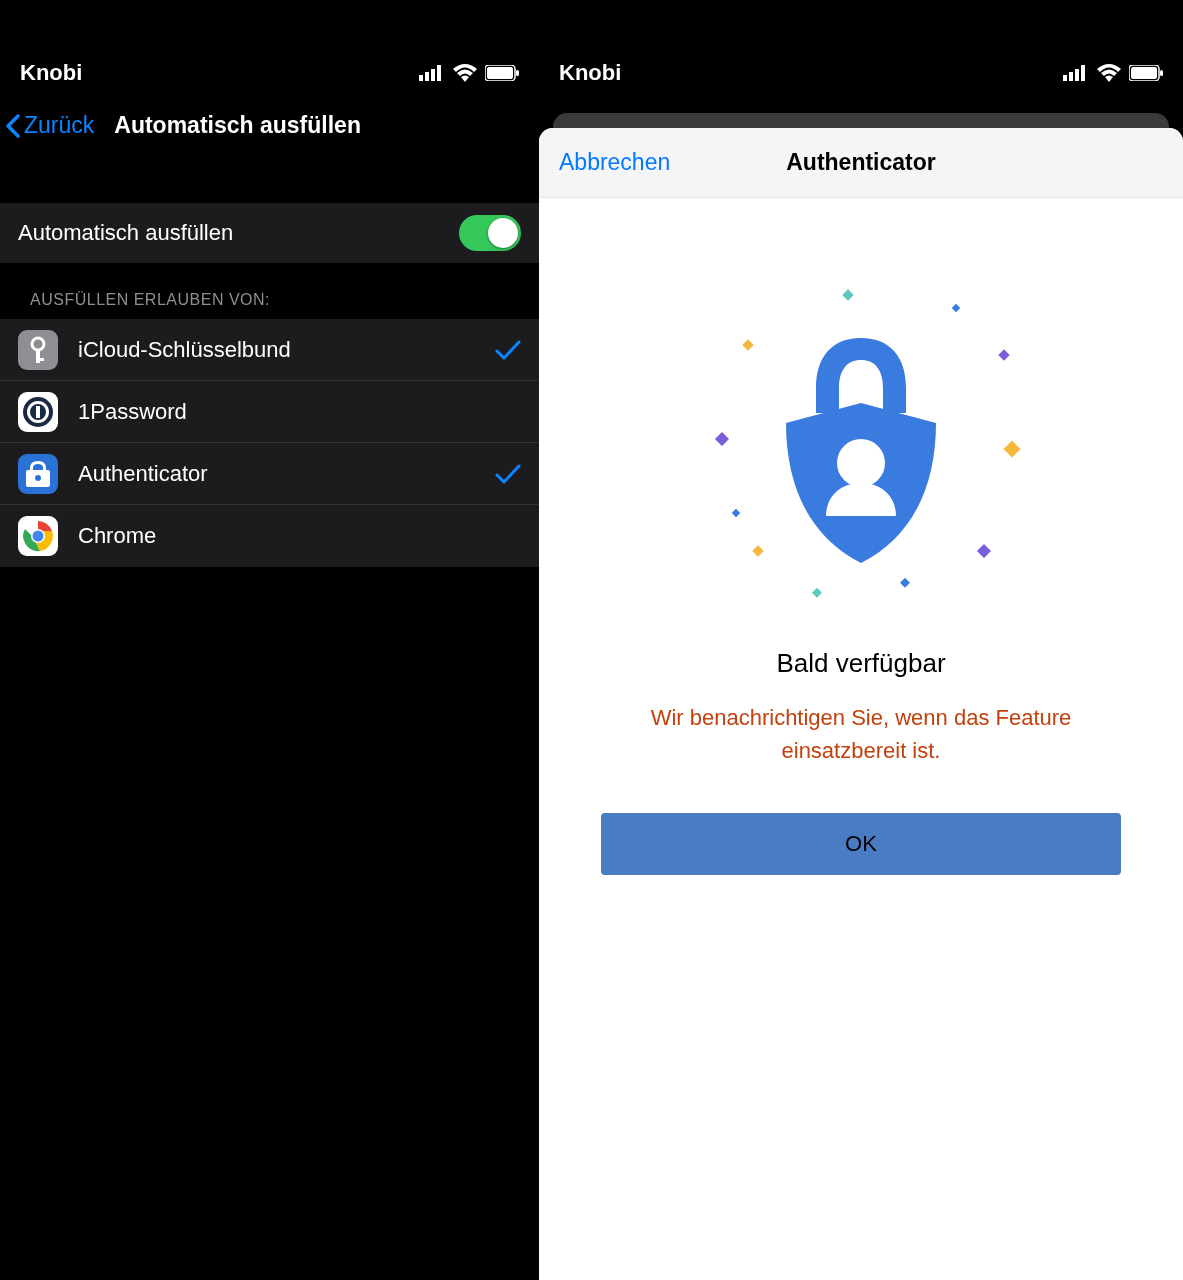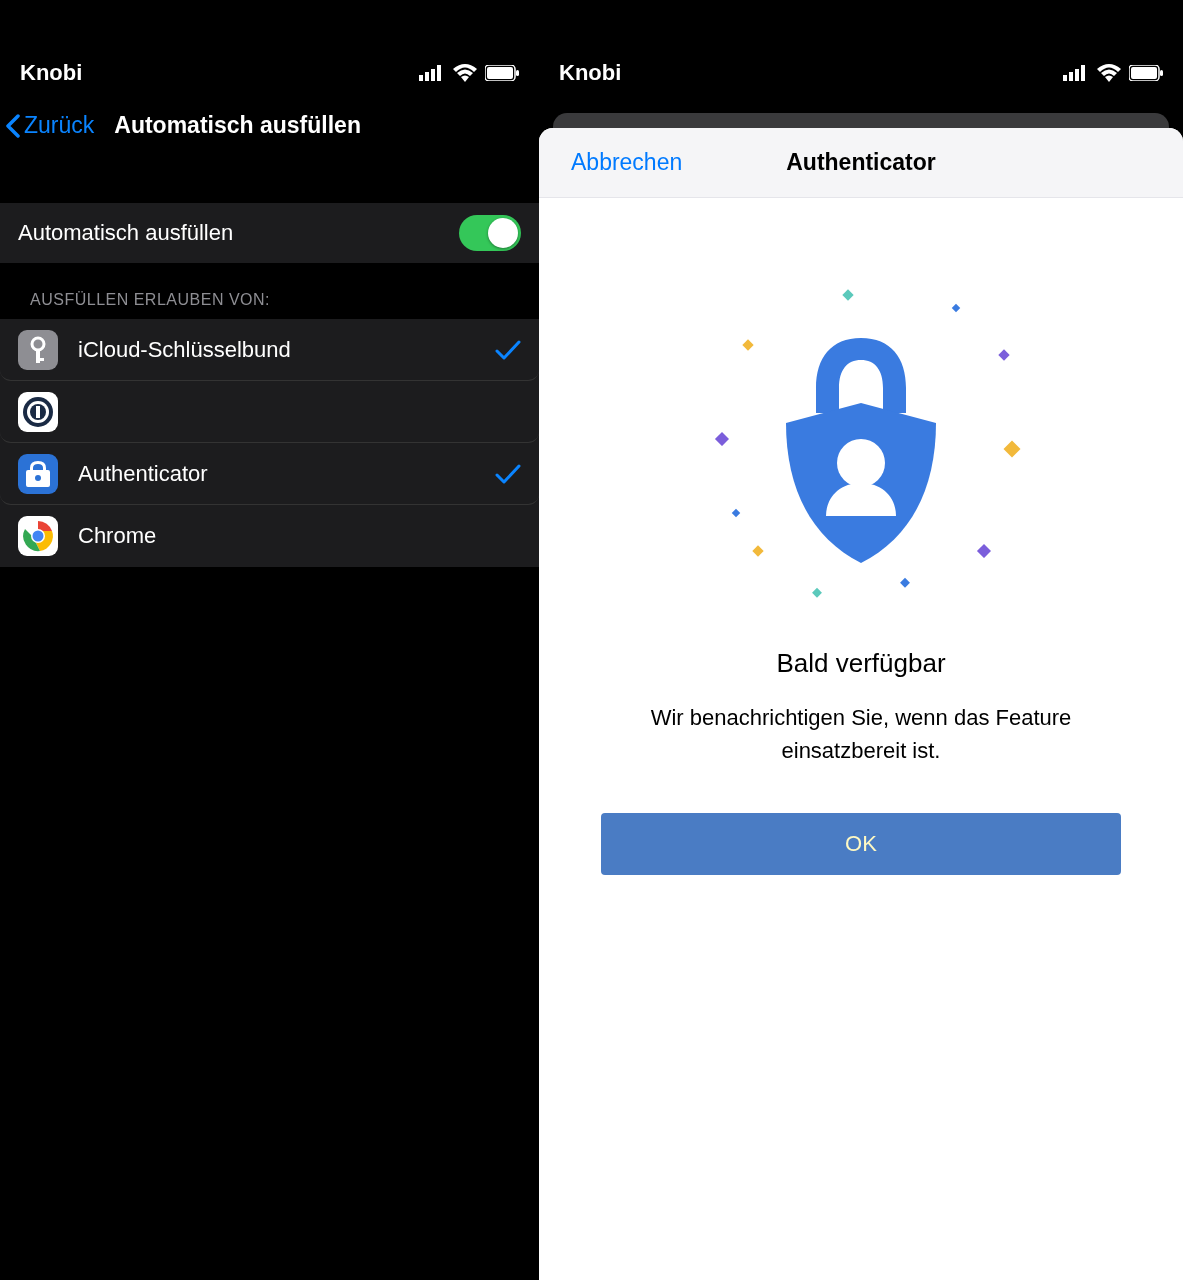--- a/index.html
+++ b/index.html
@@ -22,42 +22,42 @@
 
 .row-group { background: #1c1c1e; }
 .row { display: flex; align-items: center; height: 60px; padding: 0 18px; border-bottom: 1px solid #333; }
 .row:last-child { border-bottom: none; }
 .row-label { font-size: 22px; color: #fff; flex: 1; }
 .section-header { font-size: 16px; color: #8e8e93; letter-spacing: 0.5px; padding: 28px 30px 10px; text-transform: uppercase; }
 
 .toggle { width: 62px; height: 36px; border-radius: 18px; background: #34c759; position: relative; }
 .toggle-knob { position: absolute; right: 3px; top: 3px; width: 30px; height: 30px; border-radius: 50%; background: #fff; box-shadow: 0 1px 3px rgba(0,0,0,0.4); }
 
-.provider-row { display: flex; align-items: center; height: 62px; padding: 0 18px; border-bottom: 1px solid #333; border-radius: 11px; }
+.provider-row { display: flex; align-items: center; height: 62px; padding: 0 18px; border-bottom: 1px solid #333; }
 .provider-row:last-child { border-bottom: none; }
 .provider-icon { width: 40px; height: 40px; border-radius: 9px; margin-right: 20px; display: flex; align-items: center; justify-content: center; overflow: hidden; }
 .provider-label { font-size: 22px; color: #fff; flex: 1; }
 .checkmark { color: #0a84ff; }
 
 
 .sheet-stack { flex: 1; position: relative; background: #000; }
 .sheet-back { position: absolute; top: 15px; left: 14px; right: 14px; height: 60px; background: #3a3a3c; border-radius: 14px 14px 0 0; }
 .sheet { position: absolute; top: 30px; left: 0; right: 0; bottom: 0; background: #fff; border-radius: 14px 14px 0 0; display: flex; flex-direction: column; }
 .sheet-header { height: 70px; display: flex; align-items: center; background: #f5f5f7; border-radius: 14px 14px 0 0; border-bottom: 1px solid #e5e5ea; position: relative; }
-.sheet-cancel { color: #007aff; font-size: 23px; padding-left: 32px; cursor: pointer; }
+.sheet-cancel { color: #007aff; font-size: 23px; padding-left: 20px; cursor: pointer; }
 .sheet-title { position: absolute; left: 0; right: 0; text-align: center; font-size: 23px; font-weight: 600; pointer-events: none; }
 .sheet-body { flex: 1; display: flex; flex-direction: column; align-items: center; padding: 30px 47px 0; }
 
 .illustration { width: 320px; height: 320px; margin-top: 60px; position: relative; }
 .lock-svg { position: absolute; left: 50%; top: 50%; transform: translate(-50%, -50%); }
 .spark { position: absolute; }
 
 .body-title { font-size: 26px; font-weight: 400; color: #000; margin-top: 40px; }
-.body-text { font-size: 22px; color: #000000; text-align: center; margin-top: 22px; line-height: 1.5; max-width: 460px; }
-.ok-btn { width: 520px; height: 62px; background: #4a7cc4; color: #fef9c3; font-size: 22px; border: none; border-radius: 4px; margin-top: 46px; cursor: pointer; display: flex; align-items: center; justify-content: center; }
+.body-text { font-size: 22px; color: #c2410c; text-align: center; margin-top: 22px; line-height: 1.5; max-width: 460px; }
+.ok-btn { width: 520px; height: 62px; background: #4a7cc4; color: #000000; font-size: 22px; border: none; border-radius: 4px; margin-top: 46px; cursor: pointer; display: flex; align-items: center; justify-content: center; }
 
 
 .home-indicator { position: absolute; bottom: 10px; left: 50%; transform: translateX(-50%); width: 180px; height: 6px; border-radius: 3px; }
 .home-left { background: #fff; }
 .home-right { background: #000; }
 
 .row-gap { height: 50px; background: #000; }
 </style>
 </head>
 <body>
@@ -123,20 +123,21 @@
 
     <div class="provider-row">
       <div class="provider-icon" style="background:#fff;">
         <svg width="34" height="34" viewBox="0 0 34 34">
             <circle cx="17" cy="17" r="15" fill="#1a2a44"></circle>
             <circle cx="17" cy="17" r="11" fill="#fff"></circle>
             <circle cx="17" cy="17" r="8" fill="#1a2a44"></circle>
             <rect x="15" y="11" width="4" height="12" fill="#fff"></rect>
           </svg>
       </div>
+      <span class="provider-label">1Password</span>
     </div>
 
     <div class="provider-row">
       <div class="provider-icon" style="background:#2b72d6;">
         <svg width="26" height="30" viewBox="0 0 26 30">
             <path d="M13 2 Q5 2 5 9 L5 11 L3 11 Q1 11 1 13 L1 26 Q1 28 3 28 L23 28 Q25 28 25 26 L25 13 Q25 11 23 11 L21 11 L21 9 Q21 2 13 2 Z M13 5 Q18 5 18 9 L18 11 L8 11 L8 9 Q8 5 13 5 Z" fill="#fff"></path>
             <circle cx="13" cy="19" r="3" fill="#2b72d6"></circle>
           </svg>
       </div>
       <span class="provider-label">Authenticator</span>

